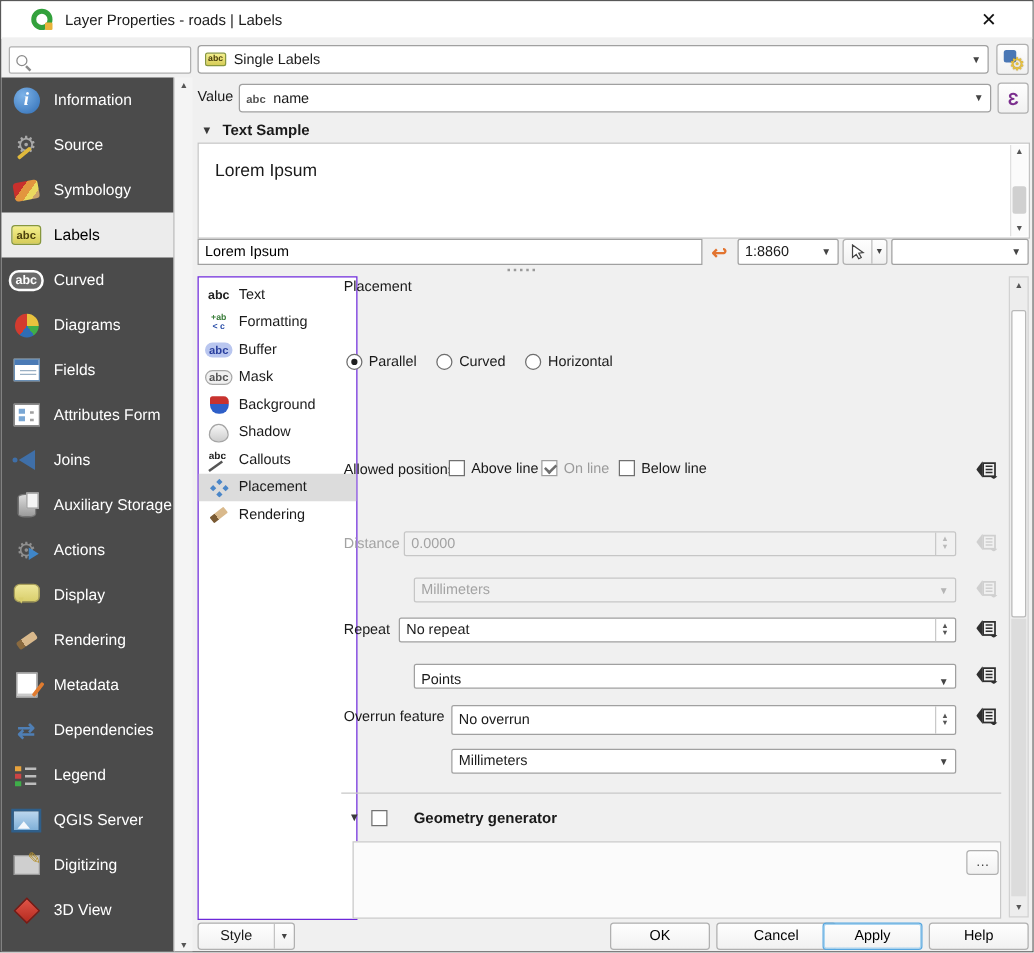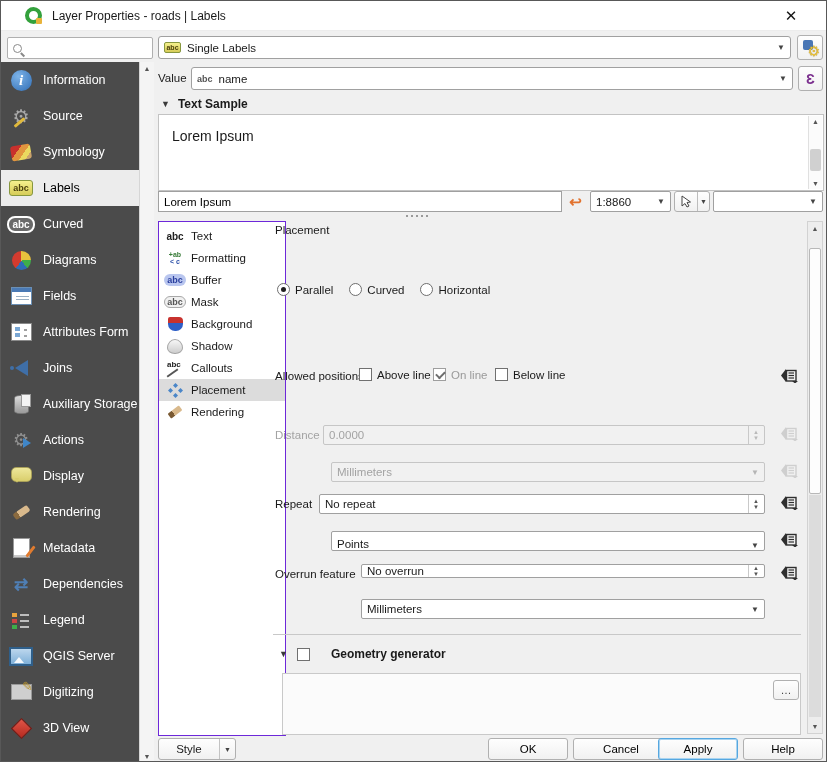--- a/index.html
+++ b/index.html
@@ -148,21 +148,21 @@
   .ap-on { position:absolute; left:160px; top:149px; }
   .ap-below { position:absolute; left:222px; top:149px; }
   .lo-row { position:absolute; left:86px; top:180px; }
   .dist-lbl { position:absolute; left:2px; top:210px; color:#a3a3a3; }
   .dist-spin { left:50px; top:206px; width:442px; height:20px;gap:11px; }
   .units1-combo { left:58px; top:243px; width:434px; height:20px; }
   .repeat-lbl { position:absolute; left:2px; top:279px; }
   .repeat-spin { left:46px; top:275px; width:446px; height:20px; }
   .points-combo { left:58px; top:312px; width:434px; height:20px;align-items:flex-end; }
   .overrun-lbl { position:absolute; left:2px; top:349px; }
-  .overrun-spin { left:88px; top:345px; width:404px; height:14px; }
+  .overrun-spin { left:88px; top:345px; width:404px; height:24px; }
   .mm2-combo { left:88px; top:380px; width:404px; height:20px; }
   .sep { position:absolute; left:0; top:415px; width:528px; height:1px; background:#c8c8c8; }
   .gg-hdr { position:absolute; left:6px; top:428px; display:flex; align-items:center; gap:9px; }
   .gg-hdr b { font-size:12px;margin-left:12px; }
   .gg-area { position:absolute; left:9px; top:454px; width:519px; height:62px; background:#fbfbfb; border:1px solid #c9c9c9; }
   .gg-ellipsis { left:500px; top:461px; width:26px; height:20px; font-size:11px; color:#444; }
 
   .dd-ap { left:504px; top:146px; } .dd-dist { left:504px; top:204px; } .dd-units1 { left:504px; top:241px; }
   .dd-repeat { left:504px; top:273px; } .dd-points { left:504px; top:310px; } .dd-overrun { left:504px; top:343px; }
 

